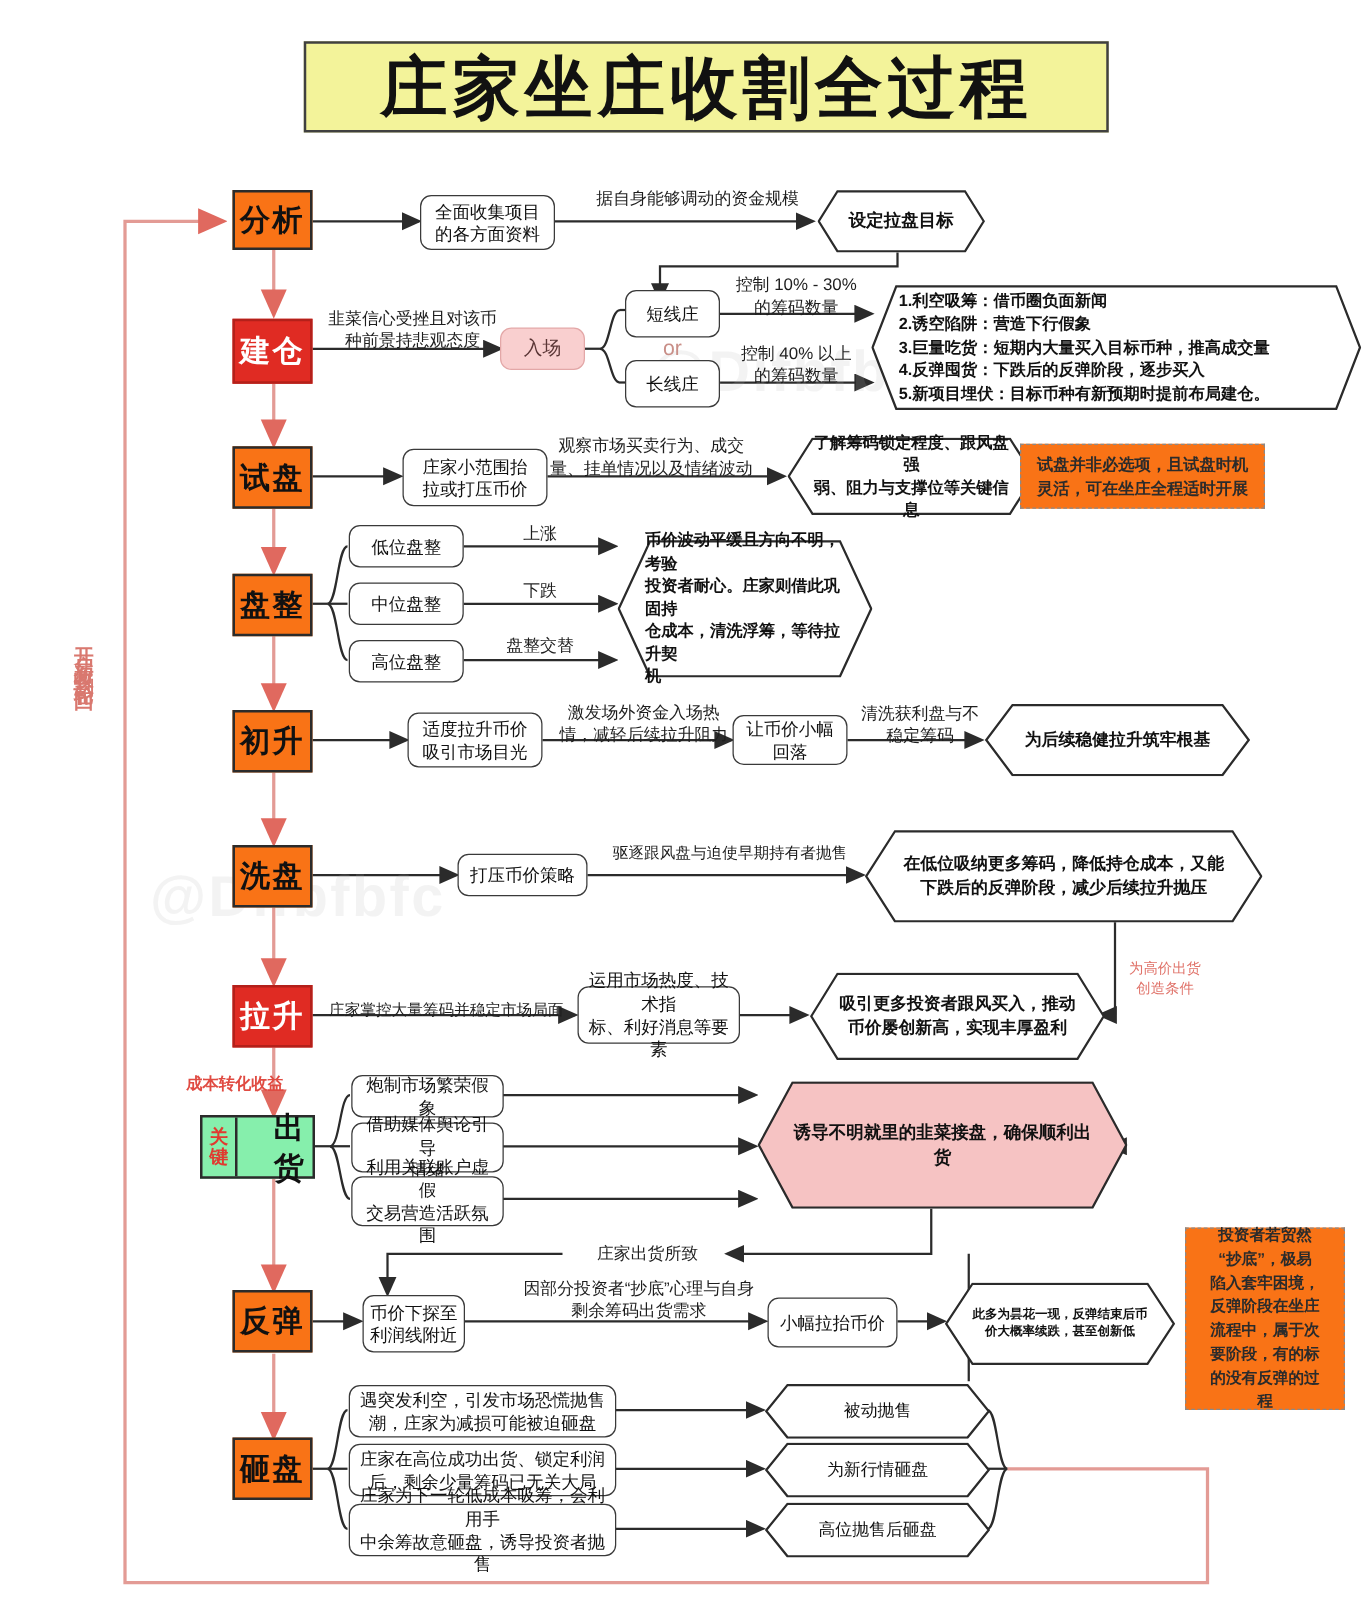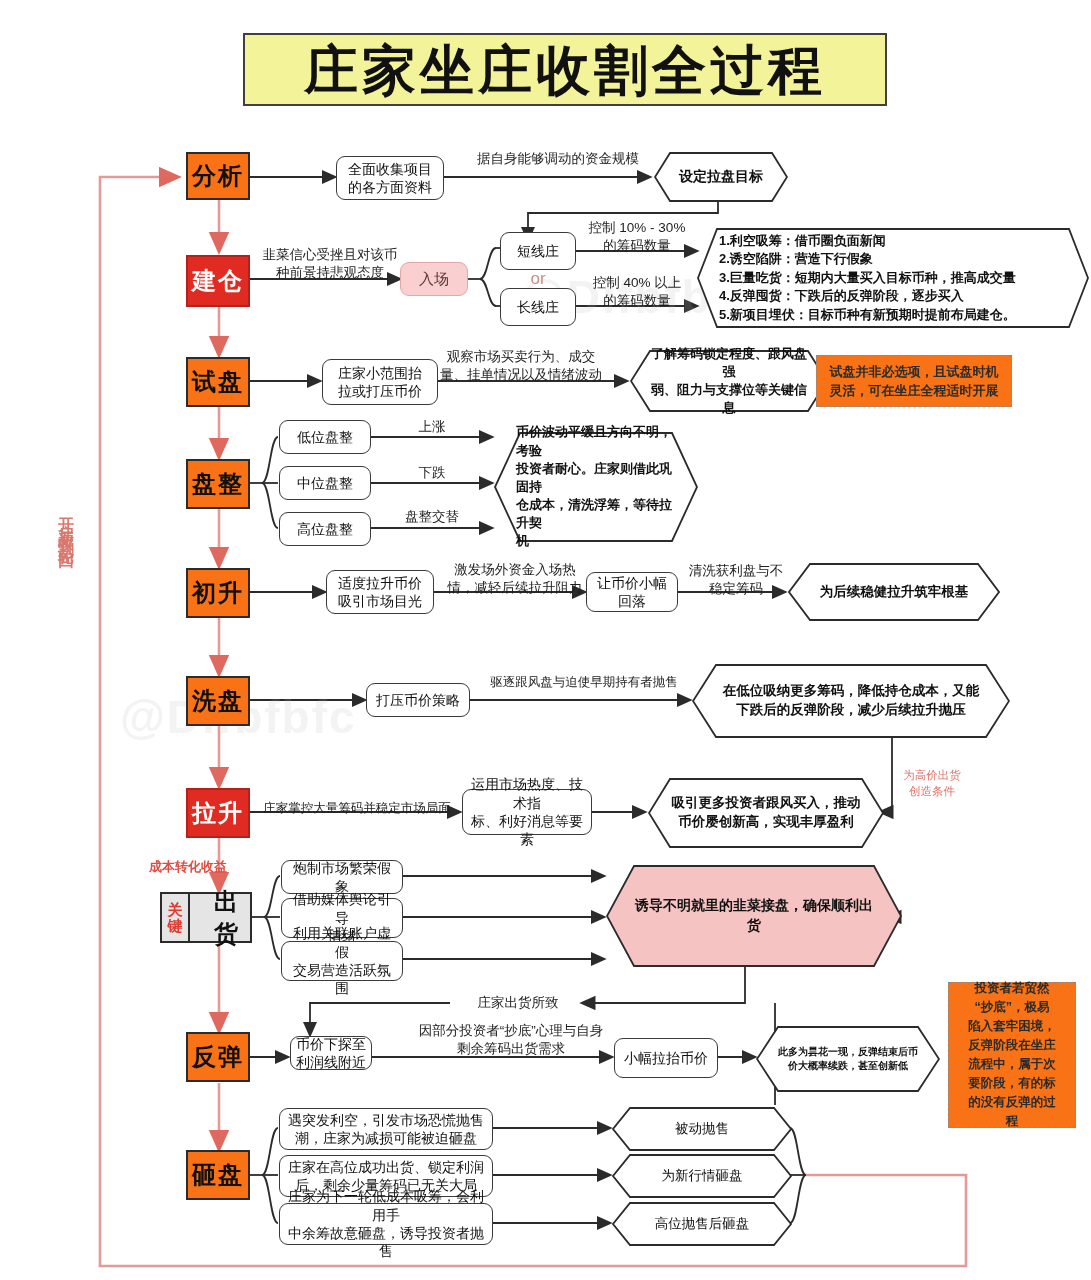--- a/index.html
+++ b/index.html
@@ -49,36 +49,36 @@
     color:#111;
   }
   .stage.red{
     background:#e02b23;
     border-color:#b4201a;
     color:#fff;
   }
   .stage-key-wrap{
     display:flex;align-items:stretch;
     border:2px solid #2b2b2b;
-    background:#e5e5e5;
+    background:#86efac;
     gap:24px;
   }
   .stage-key-tag{
     width:26px;
     display:flex;align-items:center;justify-content:center;
     font-size:15px;font-weight:bold;color:#e03a30;
     border-right:2px solid #2b2b2b;
     line-height:1.05;
     text-align:center;
     letter-spacing:0;
   }
   .stage-key-main{
     flex:1;
     display:flex;align-items:center;justify-content:center;
-    font-weight:bold;font-size:24px;letter-spacing:2px;color:#111;
+    font-weight:bold;font-size:24px;letter-spacing:2px;color:#111;text-align:center;
   }
 
   
   .rr{
     border:1.6px solid #3a3a3a;
     border-radius:9px;
     background:#fff;
     display:flex;align-items:center;justify-content:center;
     text-align:center;
     font-size:14px;
@@ -462,21 +462,21 @@
 
   <div class="hex bold" style="left:606px;top:865px;width:296px;height:102px;">
     <svg class="hexbg" viewBox="0 0 296 102" preserveAspectRatio="none">
       <polygon points="28,1 268,1 295,51 268,101 28,101 1,51" fill="#f6c3c3" stroke="#2b2b2b" stroke-width="1.8"></polygon>
     </svg>
     <div class="hextxt" style="padding:0 24px;font-size:14px;">诱导不明就里的韭菜接盘，确保顺利出货</div>
   </div>
 
   <div class="abs elabel" style="left:452px;top:994px;width:132px;">庄家出货所致</div>
 
-  <div class="abs rr" style="left:290px;top:1036px;width:82px;height:34px;white-space:pre-line;">币价下探至
+  <div class="abs rr" style="left:290px;top:1036px;width:82px;height:46px;white-space:pre-line;">币价下探至
 利润线附近</div>
 
   <div class="abs elabel" style="left:400px;top:1022px;width:222px;">因部分投资者“抄底”心理与自身
 剩余筹码出货需求</div>
 
   <div class="abs rr" style="left:614px;top:1038px;width:104px;height:40px;">小幅拉抬币价</div>
 
   <div class="hex bold" style="left:756px;top:1026px;width:184px;height:66px;">
     <svg class="hexbg" viewBox="0 0 184 66" preserveAspectRatio="none">
       <polygon points="22,1 162,1 183,33 162,65 22,65 1,33" fill="#fff" stroke="#2b2b2b" stroke-width="1.8"></polygon>

